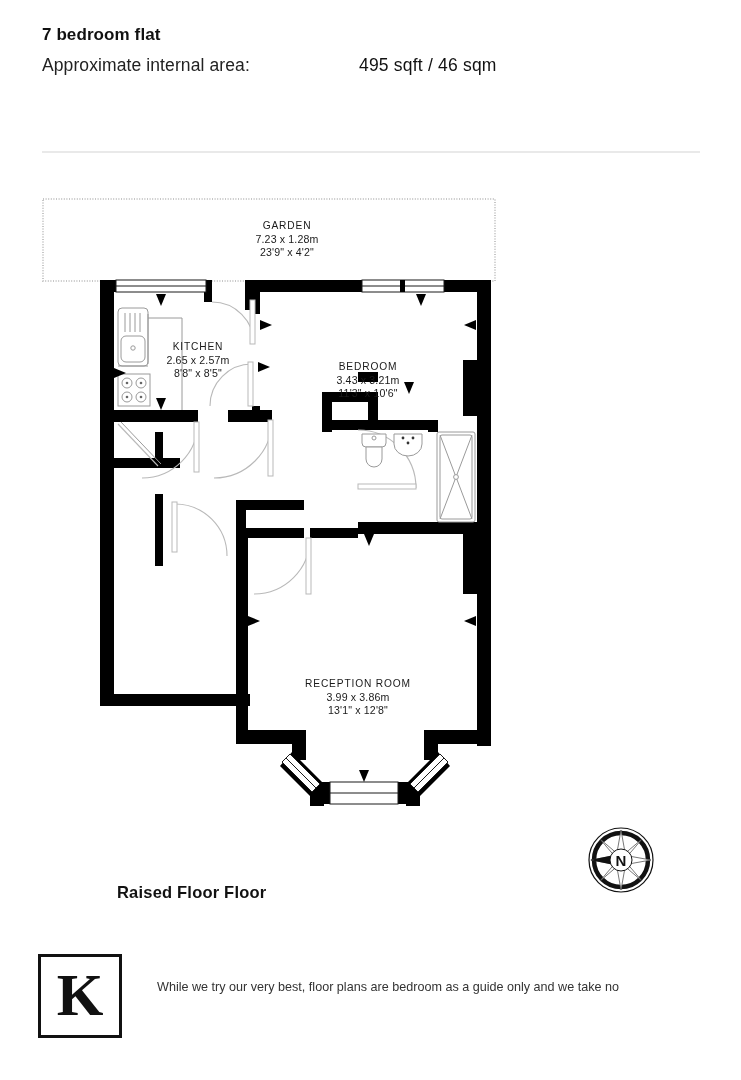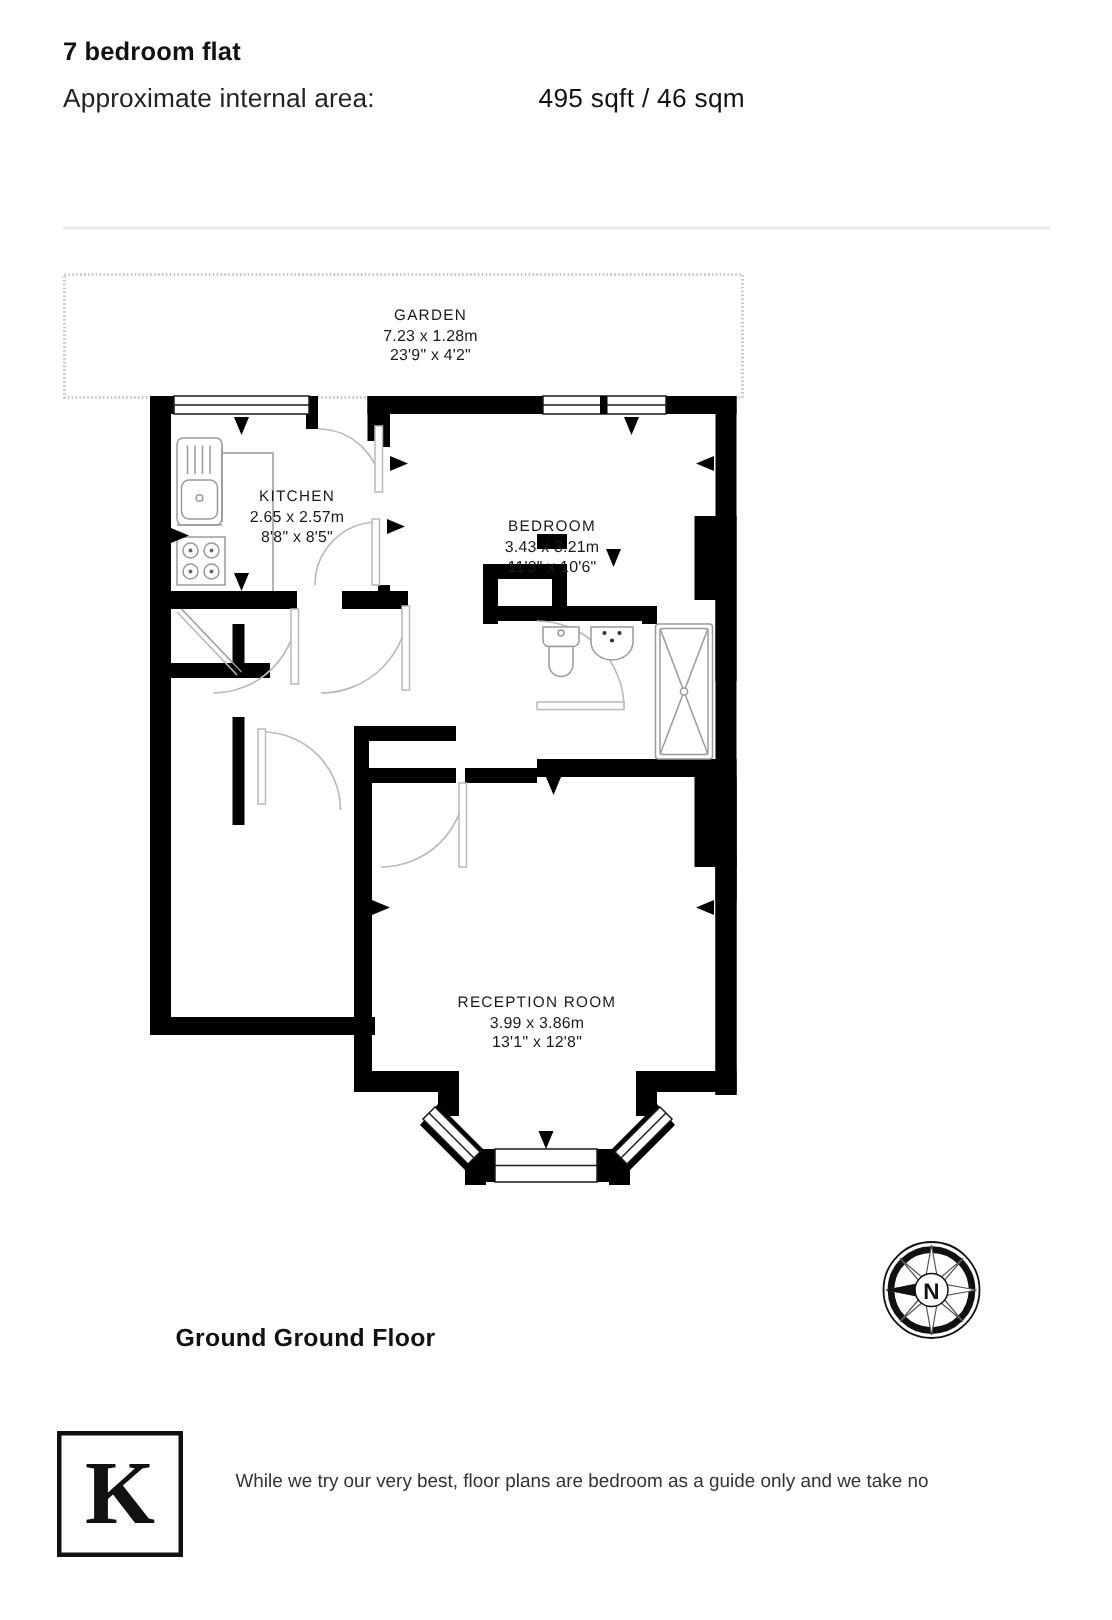--- a/index.html
+++ b/index.html
@@ -60,21 +60,21 @@
     top: 151px;
     width: 658px;
     height: 2px;
     background: #e9e9e9;
   }
 
   
   #plan-wrap {
     position: absolute;
     left: 0;
-    top: 166px;
+    top: 182px;
     width: 741px;
     height: 700px;
   }
   #plan { display: block; }
 
   .wall      { fill: #000000; }
   .fixture   { fill: #ffffff; stroke: #9a9a9a; stroke-width: 1; }
   .fixture-ln{ fill: none;    stroke: #9a9a9a; stroke-width: 1; }
   .swing     { fill: none; stroke: #b9b9b9; stroke-width: 1.1; }
   .doorleaf  { fill: #ffffff; stroke: #b9b9b9; stroke-width: 1; }
@@ -407,20 +407,20 @@
       <polygon points="56,56 36,39 39,36"></polygon>
     </g>
 
     <polygon points="4,35 33,29 33,41" fill="#111"></polygon>
 
     <circle cx="35" cy="35" r="11" fill="#ffffff" stroke="#111" stroke-width="1"></circle>
     <text class="cmp-n" x="35" y="41">N</text>
   </svg>
 </div>
 
-<div id="floor-caption">Ground Ground Floor</div>
+<div id="floor-caption">Raised Floor Floor</div>
 
 <div id="logo-box">
   <div id="logo-k">K</div>
 </div>
 <div id="disclaimer">
   <span>While we try our very best, floor plans are bedroom as a guide only and we take no</span>
 </div>
 
 </body></html>

